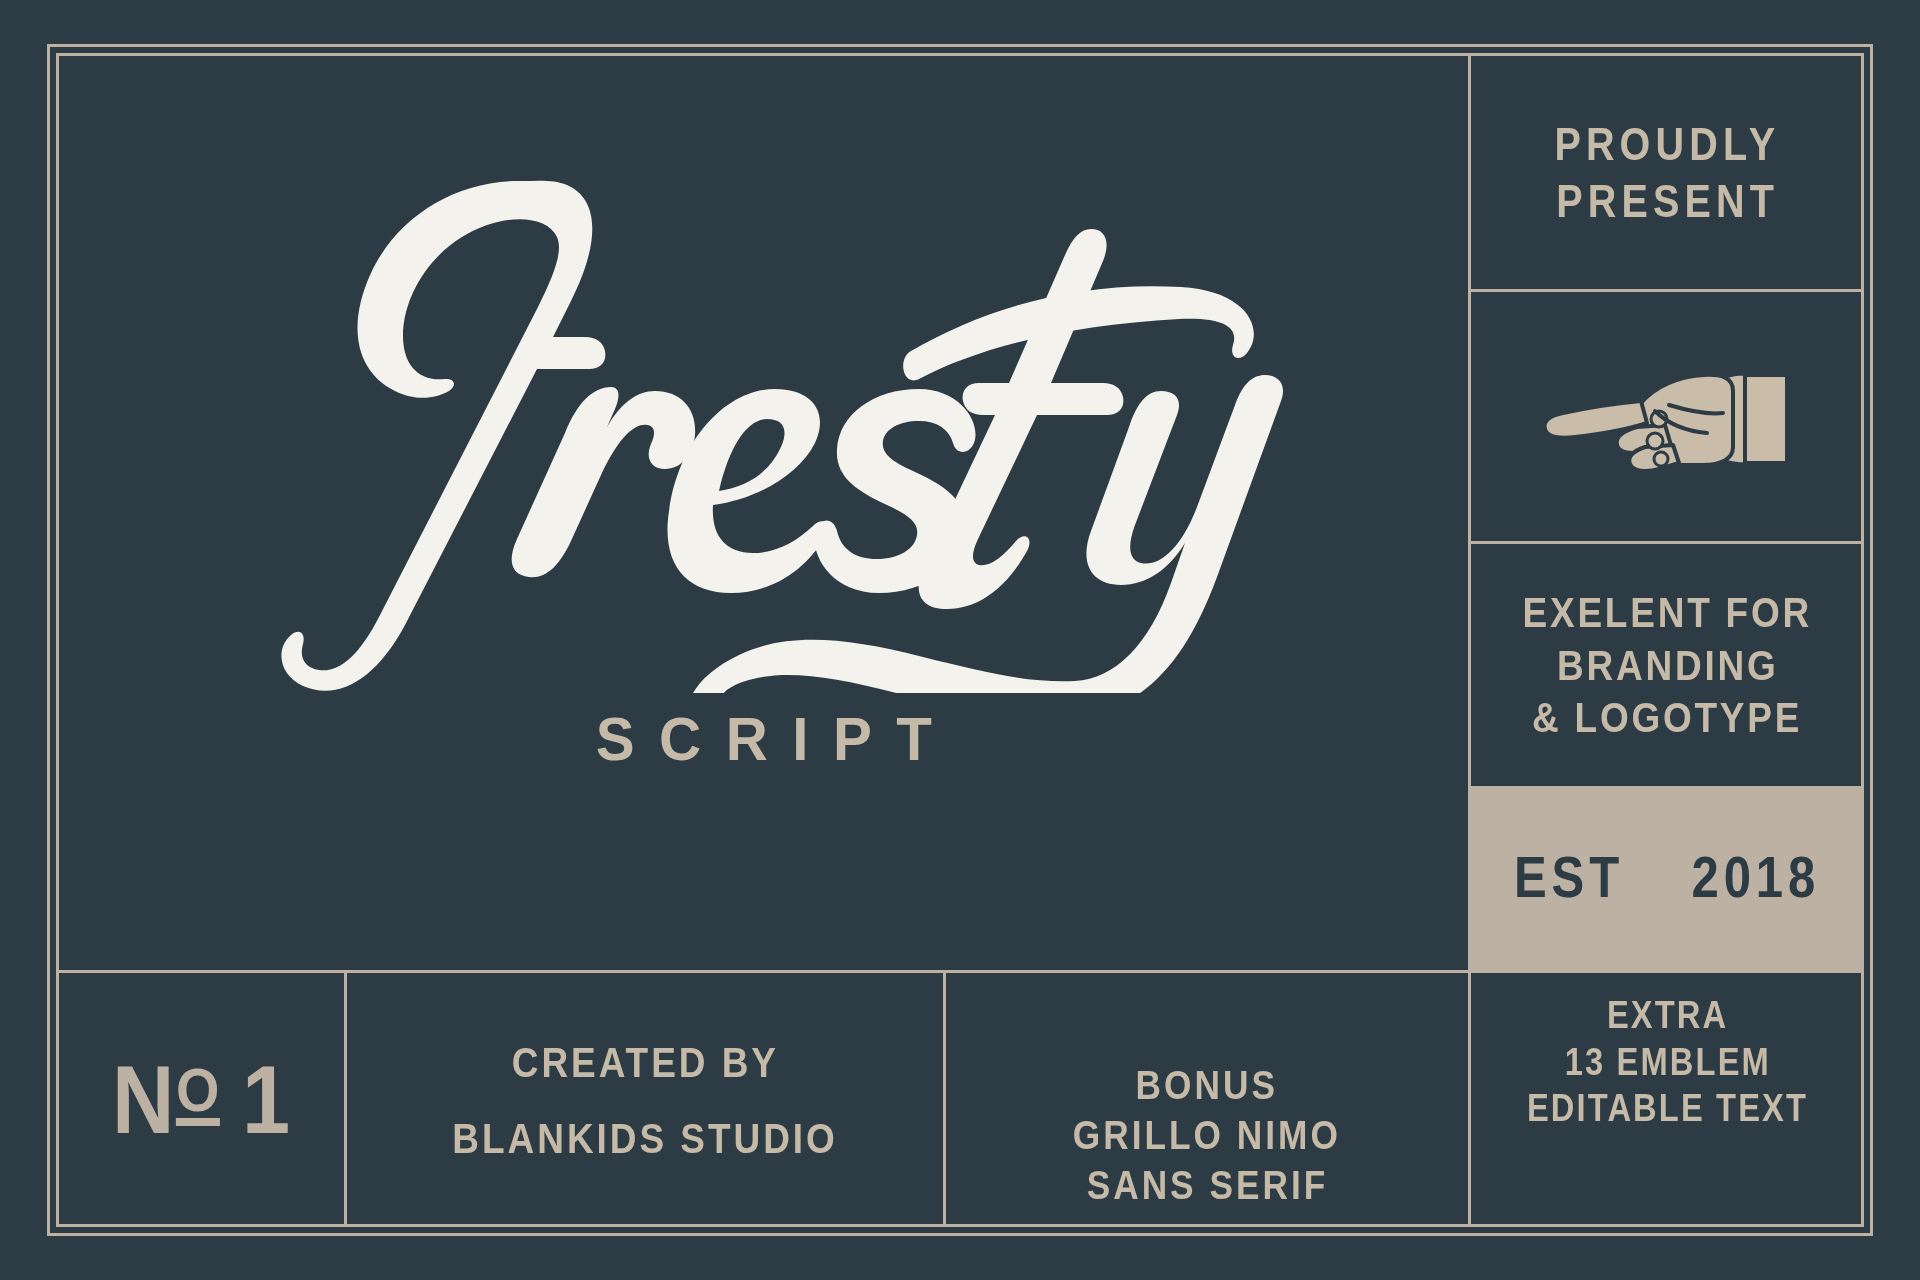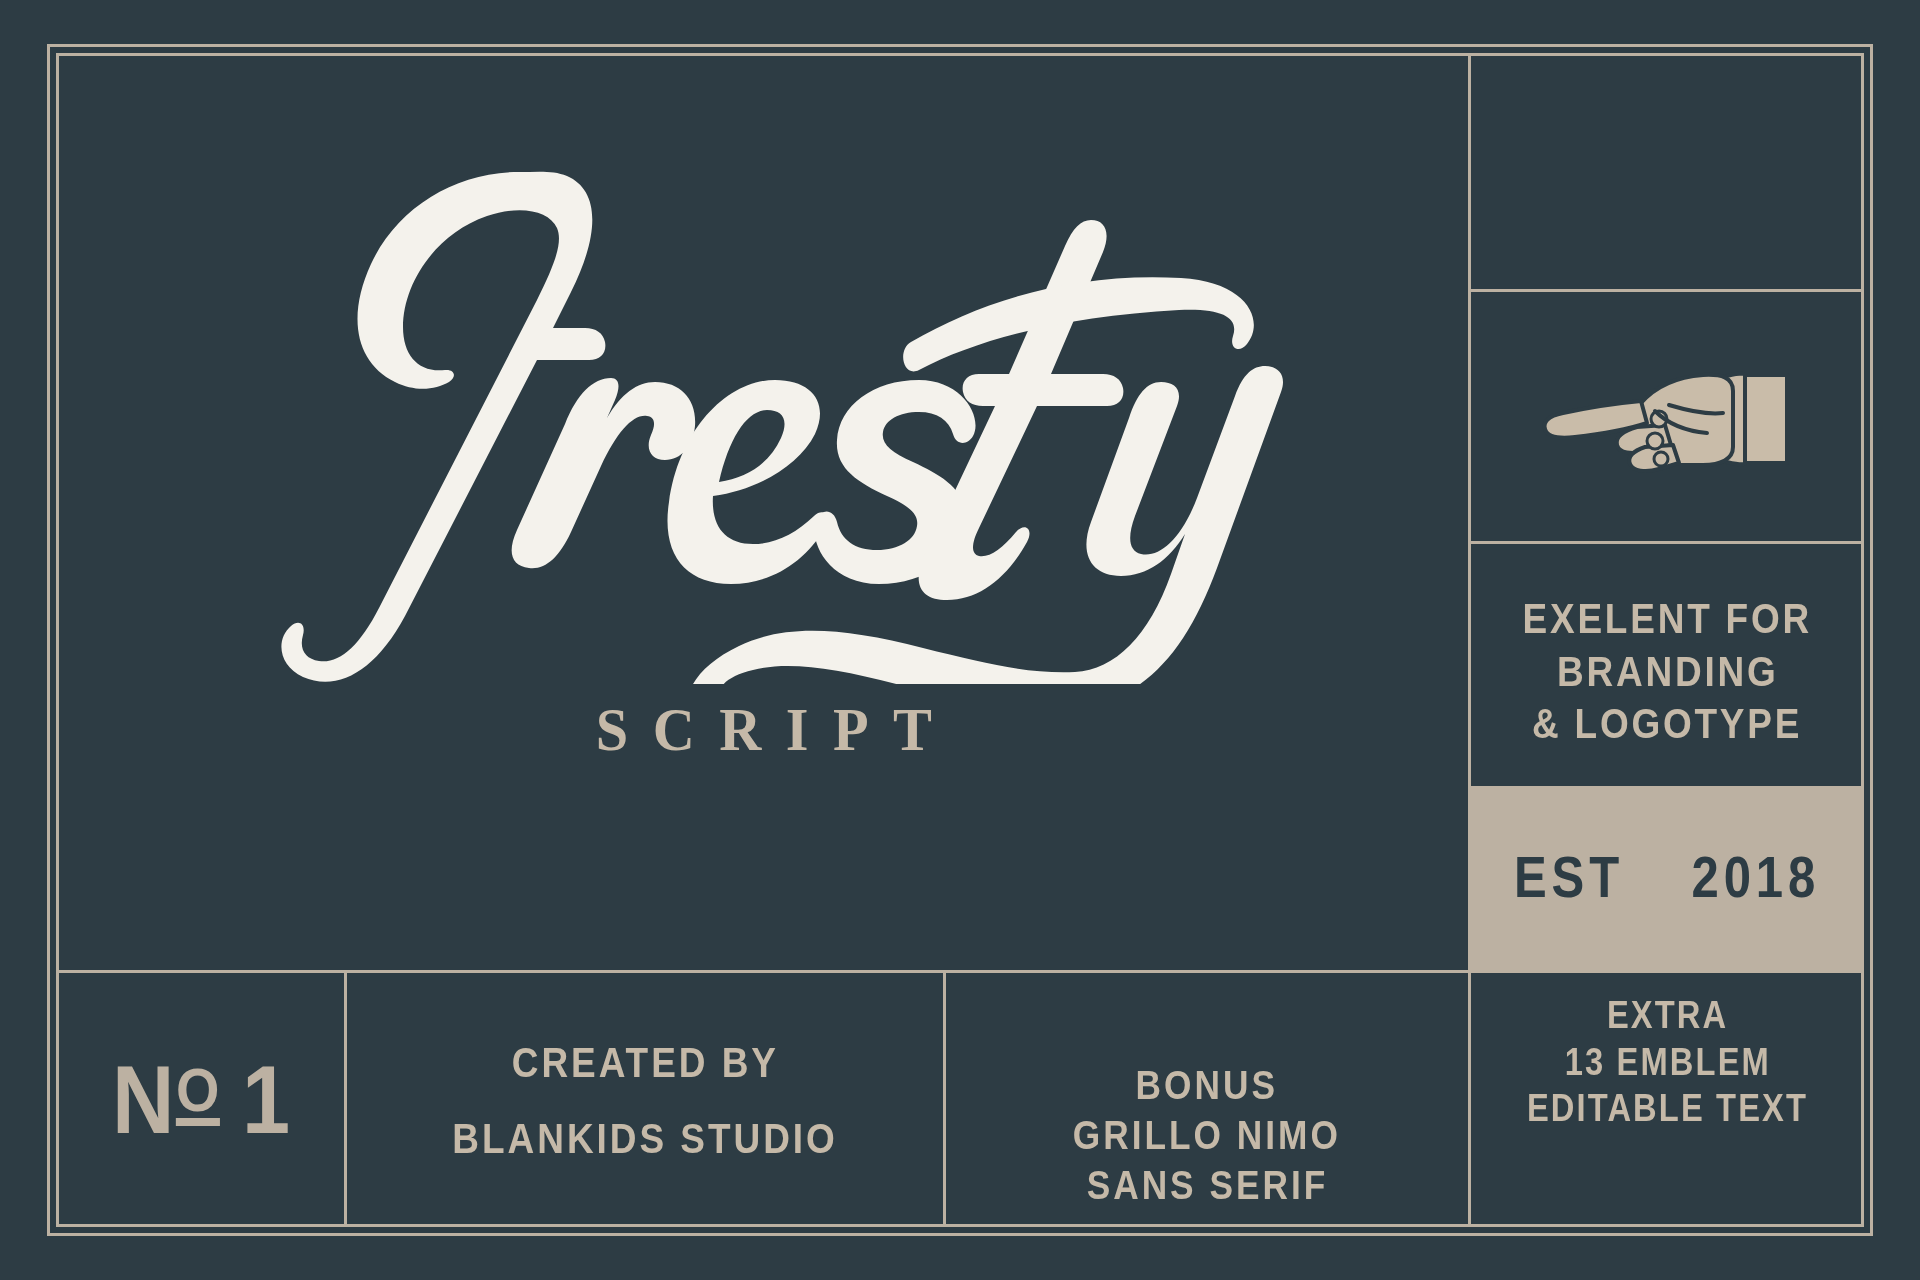--- a/index.html
+++ b/index.html
@@ -87,24 +87,23 @@
     line-height: 1.22;
     letter-spacing: 0.10em;
     font-stretch: condensed;
     transform: scaleX(0.86);
     transform-origin: center;
   }
 
   
   .hero {
     left: 59px;
-    top: 55px;
+    top: 64px;
     width: 1409px;
     height: 745px;
-    font-family: Liberation Serif, serif;
   }
   .script-wrap {
     width: 1090px;
     height: 560px;
     margin-top: 34px;
   }
   .script-wrap svg { width: 100%; height: 100%; display: block; }
 
   .script-sub {
     margin-top: 10px;
@@ -124,21 +123,21 @@
   .proudly .cap { font-size: 46px; letter-spacing: 0.13em; }
 
   .hand-cell {
     left: 1471px; top: 292px;
     width: 393px; height: 249px;
   }
   .hand-cell svg { width: 262px; height: 140px; display: block; }
 
   .exelent {
     left: 1471px; top: 544px;
-    width: 393px; height: 242px; margin-top: 6px;
+    width: 393px; height: 242px;
   }
   .exelent .cap { font-size: 43px; letter-spacing: 0.075em; }
 
   .est {
     left: 1471px; top: 786px;
     width: 393px; height: 184px;
     background: #bcb1a2;
   }
   .est .cap {
     color: #2d3c44;
@@ -331,20 +330,24 @@
                    C 962 416, 940 434, 922 430
                    C 910 427, 908 414, 916 392
                    L 958 282
                    C 964 266, 956 258, 942 258 Z"></path>
         </g>
       </svg>
     </div>
     <div class="script-sub">SCRIPT</div>
   </div>
 
+  <div class="cell proudly">
+    <div class="cap">PROUDLY</div>
+    <div class="cap">PRESENT</div>
+  </div>
 
   <div class="cell hand-cell">
     <span>
       <svg viewBox="0 0 262 140" xmlns="http://www.w3.org/2000/svg" aria-label="pointing hand">
         <g fill="#c9bca9" stroke="#2d3c44" stroke-width="4" stroke-linejoin="round" stroke-linecap="round">
 
           <path d="M208 28 L250 28 L250 116 L208 116 Z"></path>
 
           <path d="M186 30 C200 26, 208 26, 208 28 L208 116 C208 118, 200 118, 186 114 Z"></path>
 

